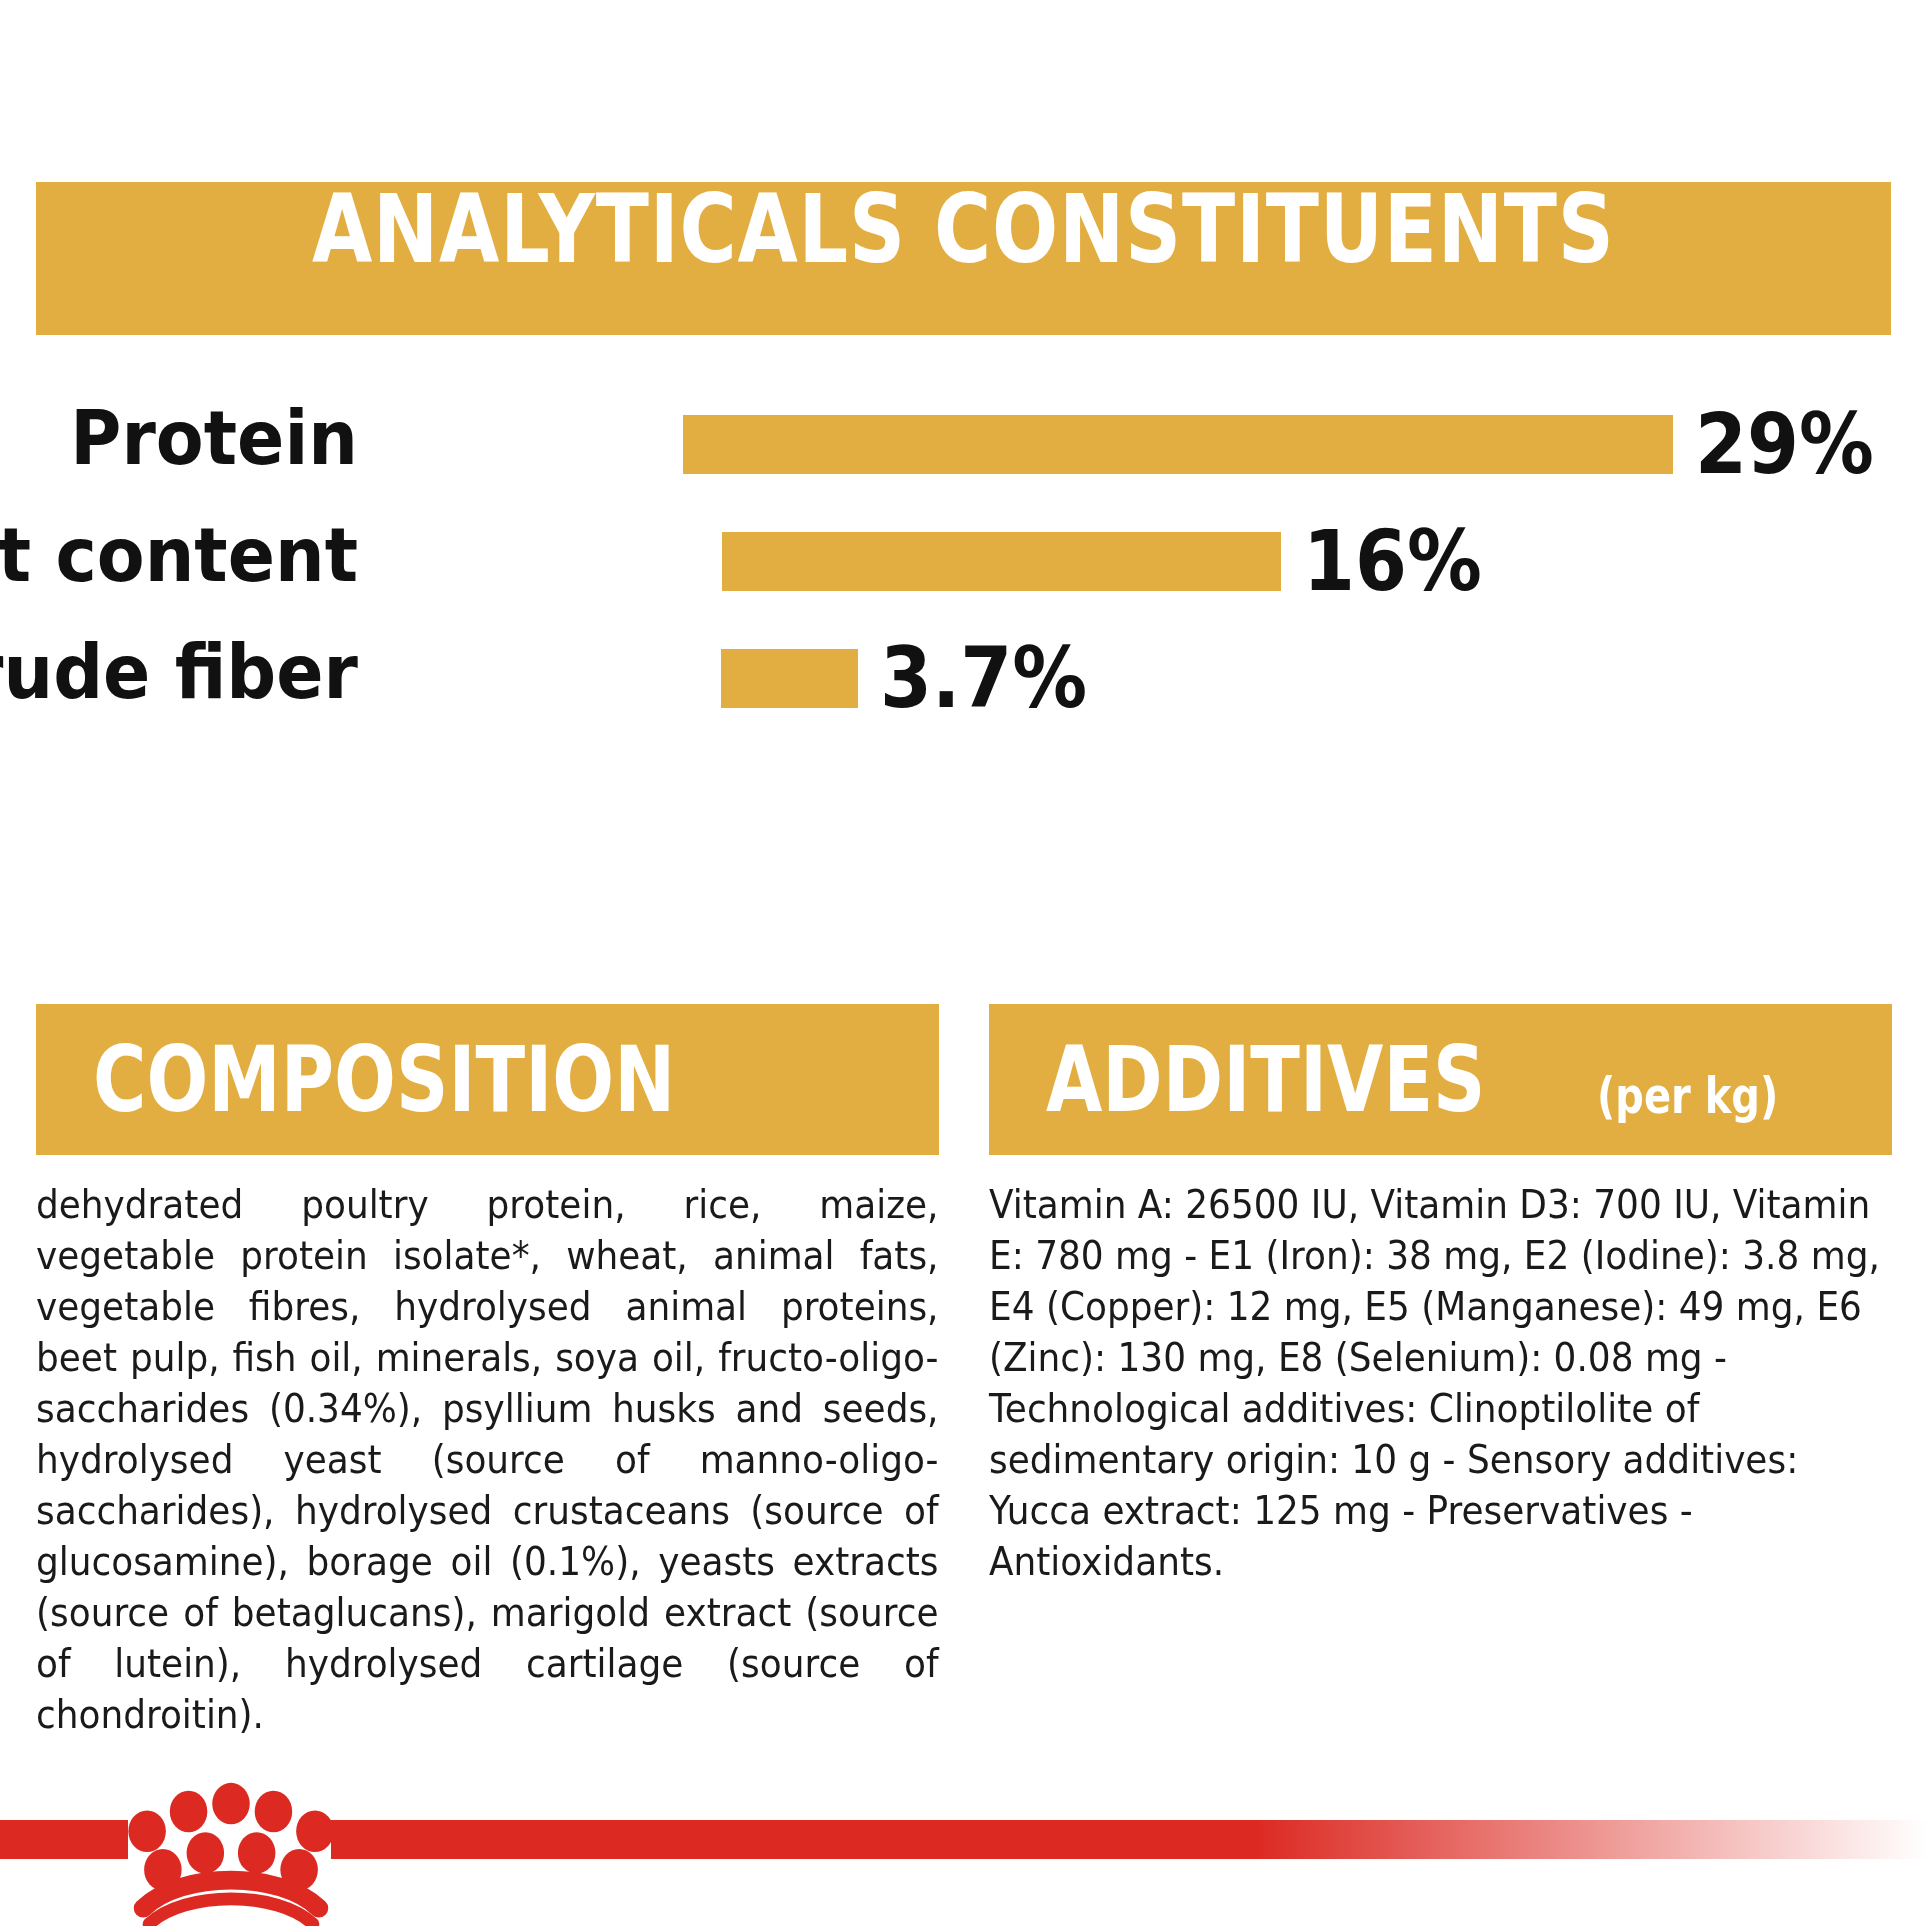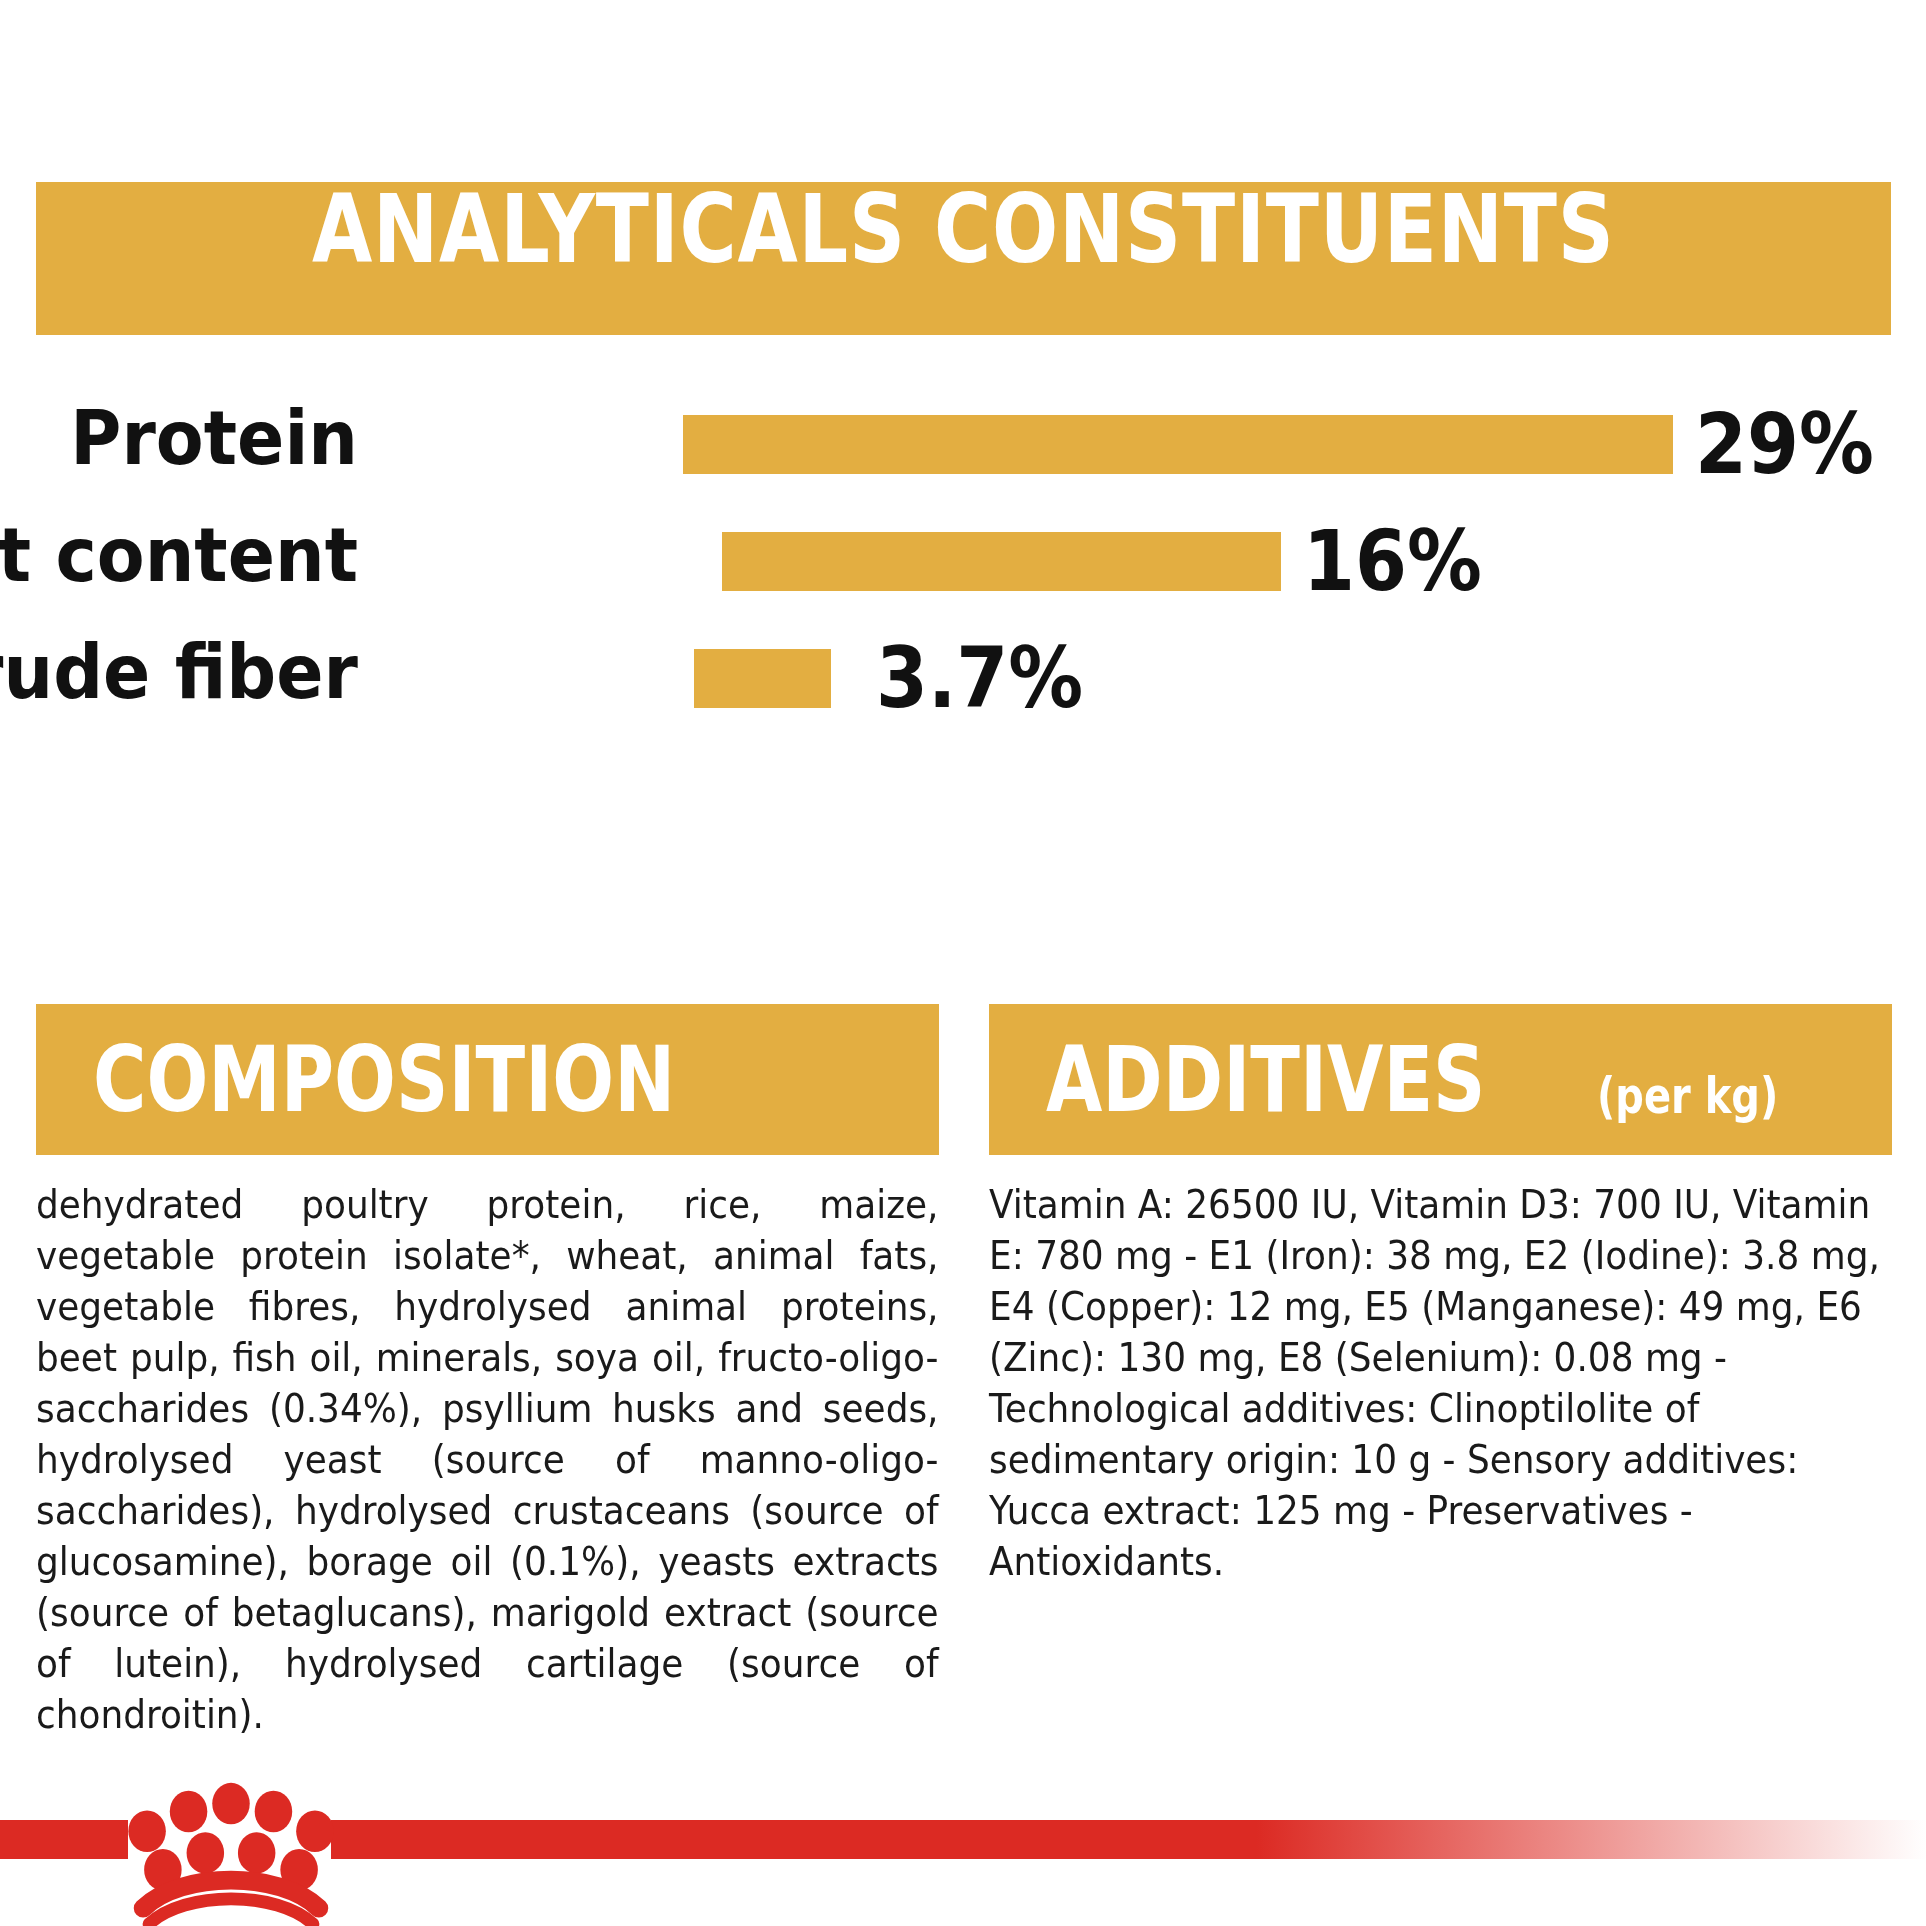--- a/index.html
+++ b/index.html
@@ -86,21 +86,21 @@
     transform: scaleX(0.90);
     transform-origin: left center;
     white-space: nowrap;
   }
 
   
   #row-protein .bar-track { left: 683px; }
   #row-protein .bar-fill  { width: 990px; }
   #row-fat .bar-track     { left: 693px; padding-left: 29px; }
   #row-fat .bar-fill      { width: 559px; }
-  #row-fiber .bar-track   { left: 694px; gap: 23px; }
+  #row-fiber .bar-track   { left: 721px; }
   #row-fiber .bar-fill    { width: 137px; }
 
   
   #sections {
     position: absolute;
     left: 36px;
     top: 965px;
     width: 1855px;
     display: flex;
     gap: 50px;

